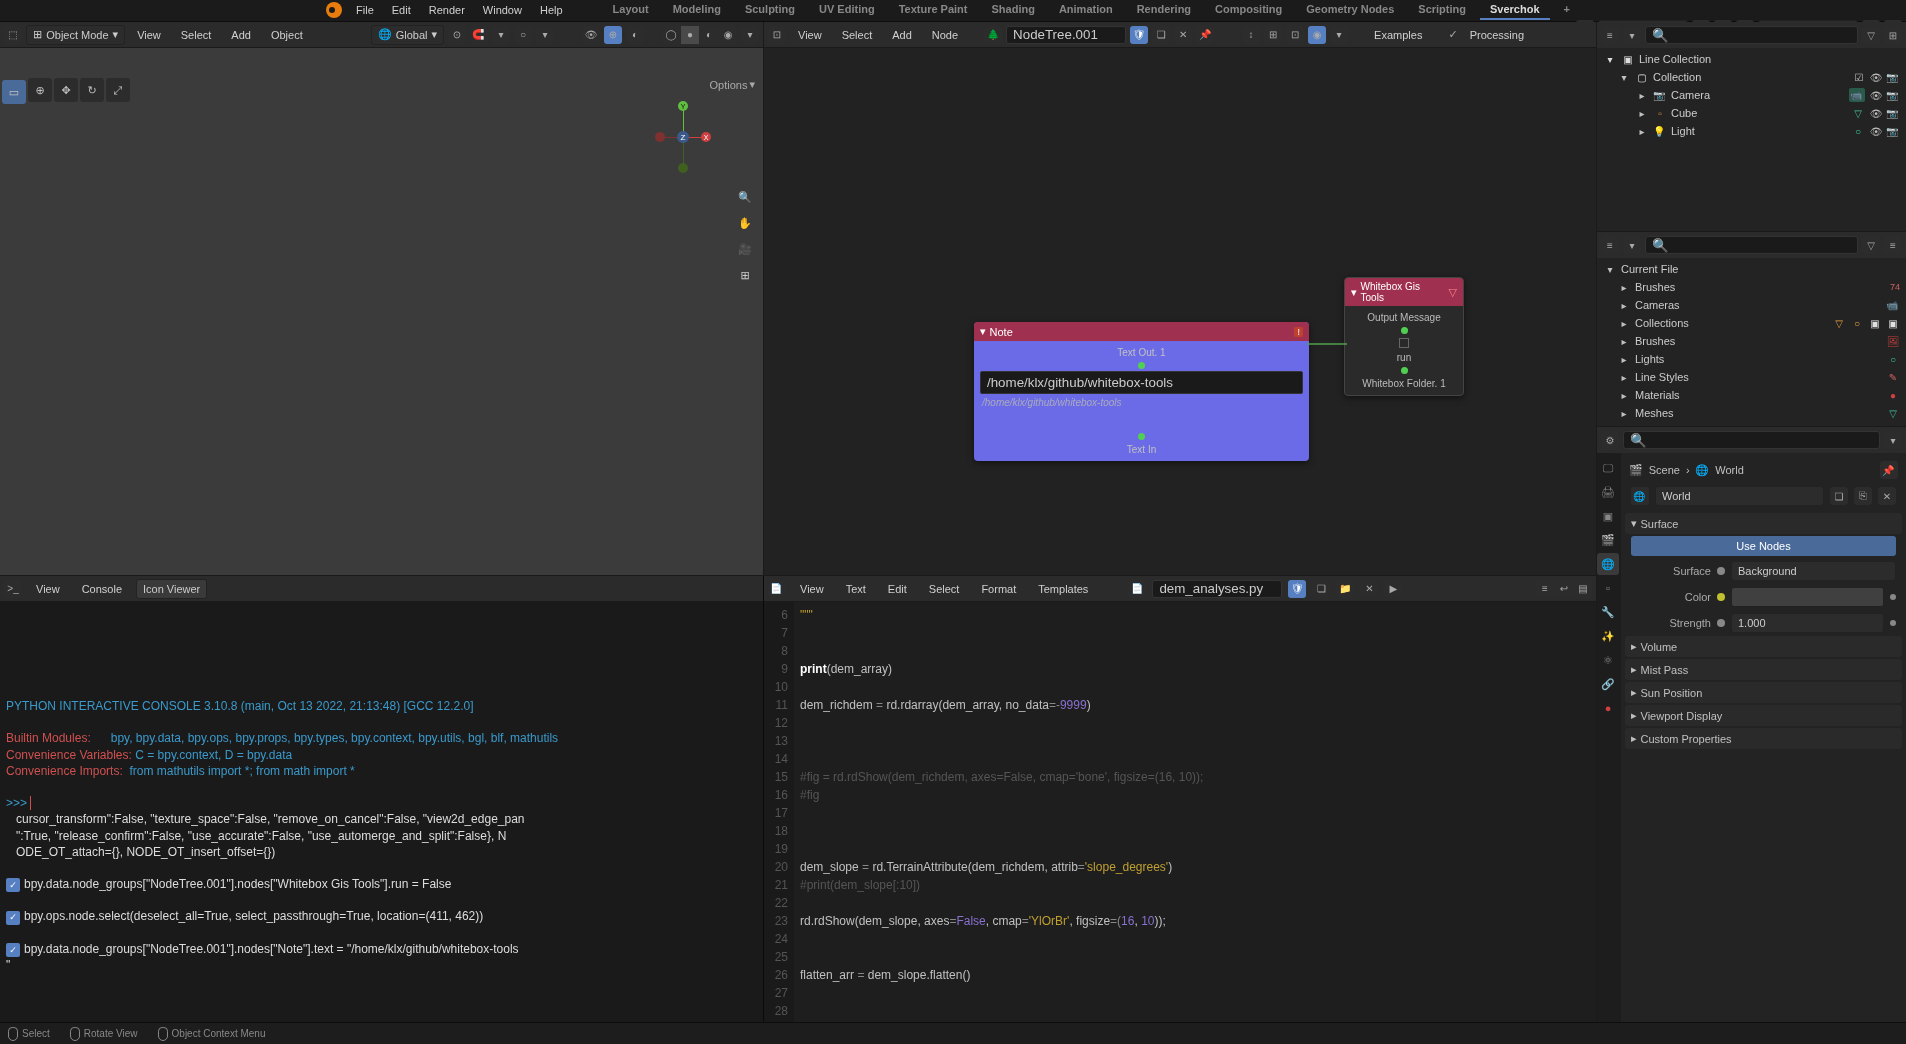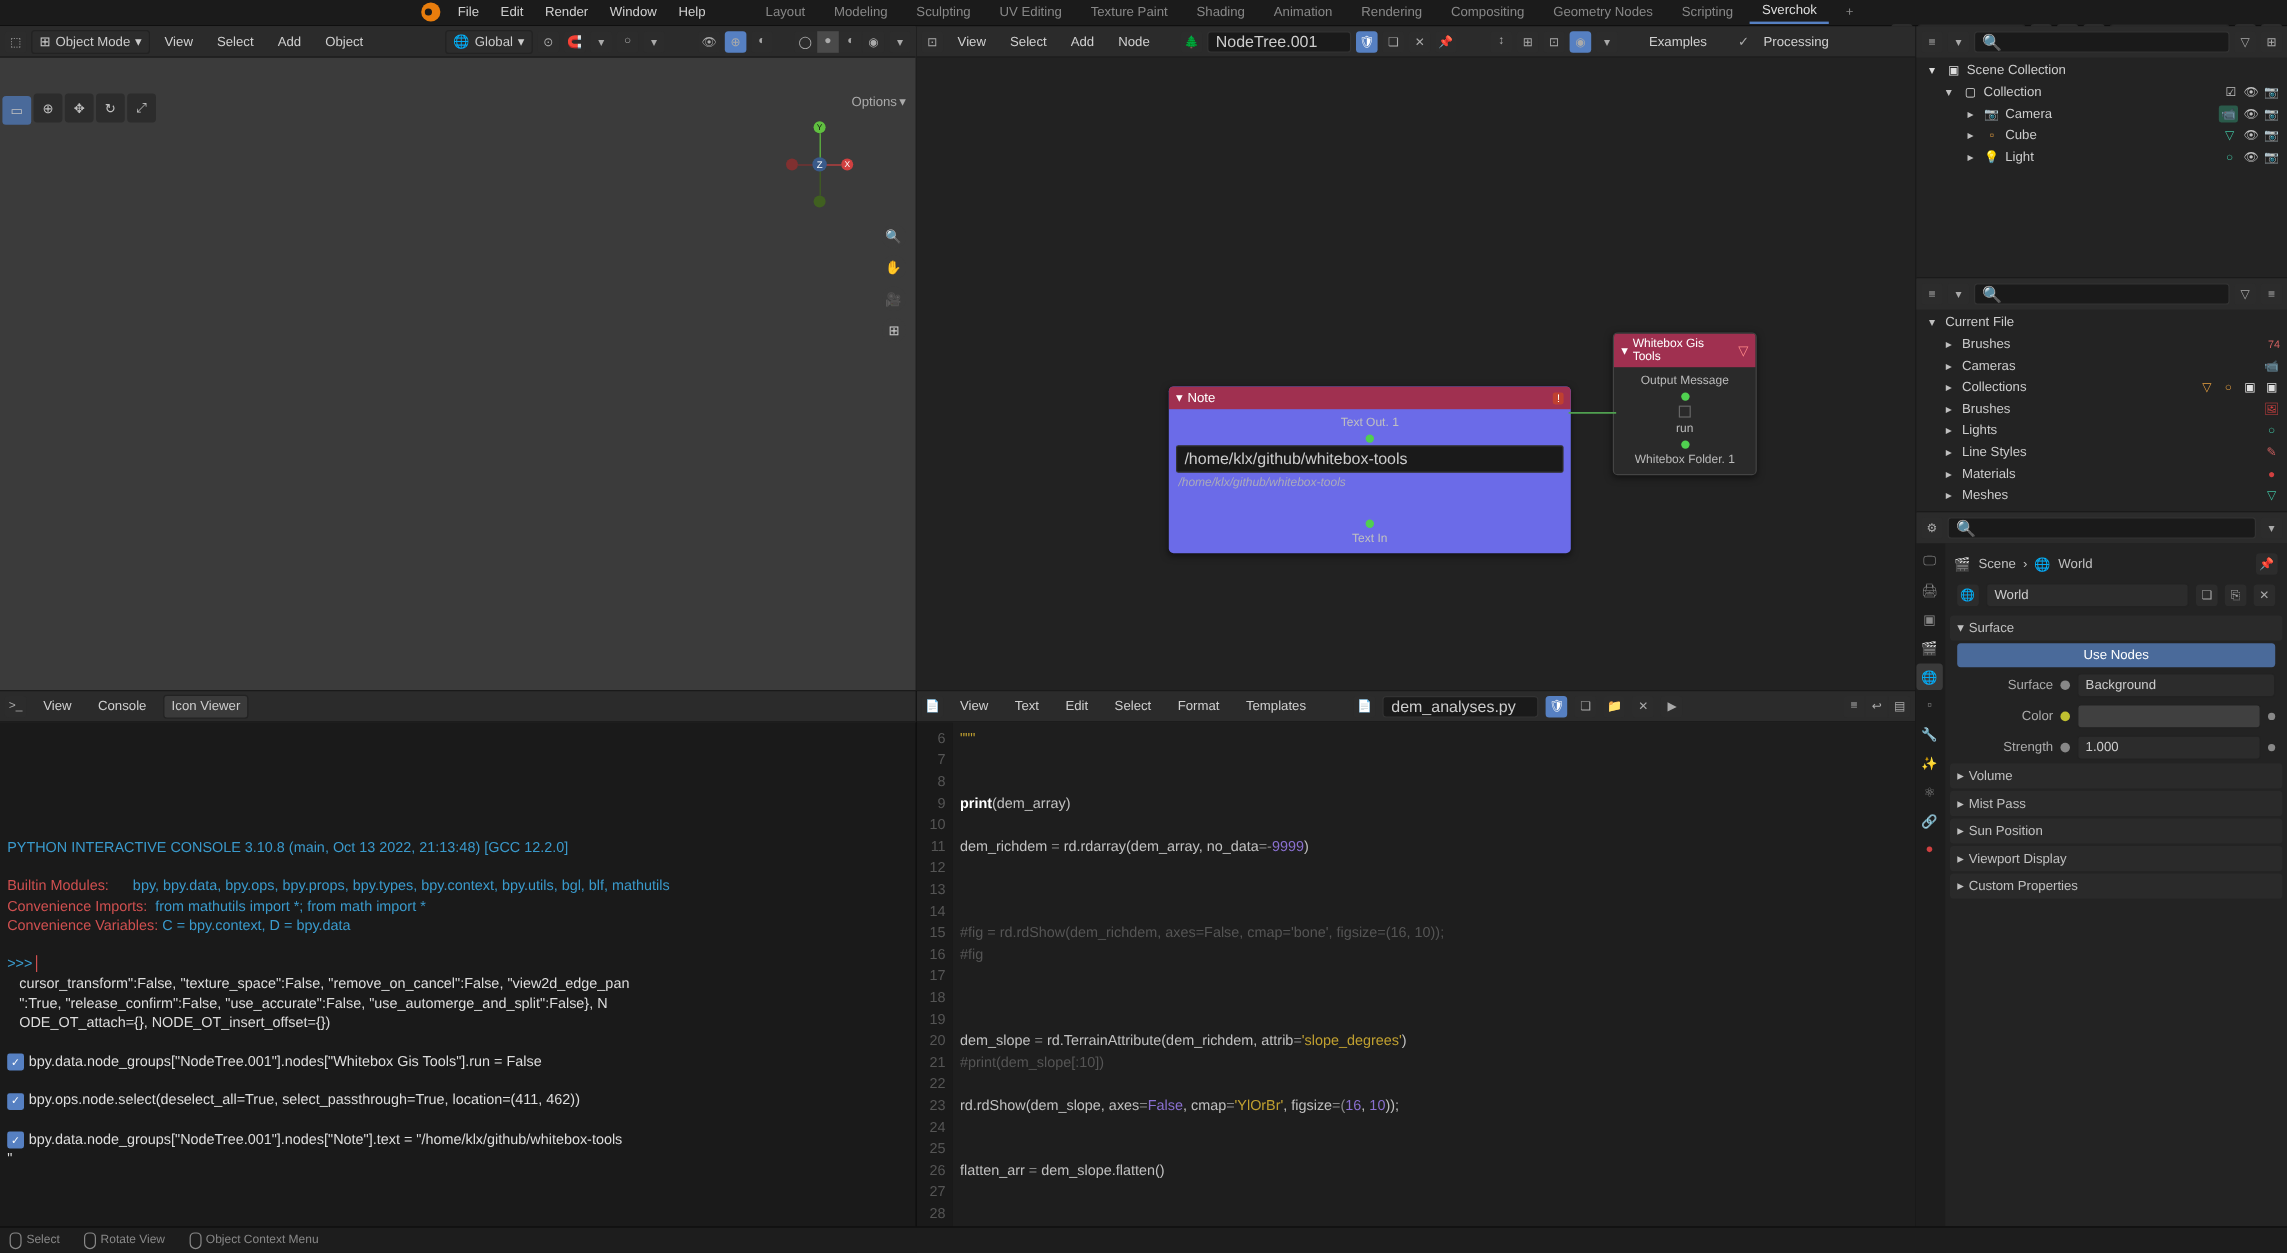--- a/index.html
+++ b/index.html
@@ -1,21 +1,21 @@
 <!DOCTYPE html>
 <html><head>
 <meta charset="utf-8">
 <style>
 * { margin: 0; padding: 0; box-sizing: border-box; font-family: sans-serif; }
 body { background: #1b1b1b; color: #c0c0c0; font-size: 11px; overflow: hidden; width: 1906px; height: 1044px; }
 .topbar { height: 22px; background: #1b1b1b; display: flex; align-items: center; padding: 0 4px; border-bottom: 1px solid #0d0d0d; flex-direction: column; }
 .topbar-left { display: flex; align-items: center; gap: 2px; }
 .topbar-right { margin-left: auto; display: flex; align-items: center; gap: 4px; }
 .menu-item { padding: 3px 8px; cursor: pointer; color: #d0d0d0; }
-.tab-row { display: flex; align-items: center; margin-left: 30px; gap: 4px; }
+.tab-row { display: flex; align-items: flex-start; margin-left: 30px; gap: 4px; font-weight: bold; }
 .tab { padding: 3px 10px; color: #888; cursor: pointer; }
 .tab.active { color: #ddd; border-bottom: 2px solid #5680c2; }
 .blender-icon { width: 16px; height: 16px; background: #e87d0d; border-radius: 50%; margin-right: 4px; position: relative; }
 .blender-icon::after { content: ''; position: absolute; width: 6px; height: 6px; background: #1b1b1b; border-radius: 50%; left: 3px; top: 5px; }
 .scene-input { background: #2c2c2c; border: 1px solid #222; color: #ccc; padding: 2px 6px; height: 18px; border-radius: 3px; }
 .icon-btn { width: 18px; height: 18px; display: inline-flex; align-items: center; justify-content: center; background: #2c2c2c; border-radius: 3px; color: #aaa; cursor: pointer; font-size: 10px; }
 .dropdown { background: #2c2c2c; border: 1px solid #222; color: #ccc; padding: 2px 6px; height: 20px; border-radius: 3px; display: inline-flex; align-items: center; gap: 4px; cursor: pointer; }
 .main-area { display: flex; height: calc(100% - 22px); }
 .left-column { flex: 1; display: flex; flex-direction: column; }
 .right-column { width: 310px; display: flex; flex-direction: column; border-left: 1px solid #1a1a1a; }
@@ -286,22 +286,22 @@
           <span class="icon-btn">&gt;_</span>
           <span class="menu-item">View</span>
           <span class="menu-item">Console</span>
           <span class="dropdown" style="background:#3a3a3a">Icon Viewer</span>
         </div>
         <div class="console-content">
           <div style="height:90px"></div>
           <div class="console-line c-cyan">PYTHON INTERACTIVE CONSOLE 3.10.8 (main, Oct 13 2022, 21:13:48) [GCC 12.2.0]</div>
           <br>
           <div class="console-line"><span class="c-red">Builtin Modules:</span><span class="c-cyan">      bpy, bpy.data, bpy.ops, bpy.props, bpy.types, bpy.context, bpy.utils, bgl, blf, mathutils</span></div>
+          <div class="console-line"><span class="c-red">Convenience Variables:</span><span class="c-cyan"> C = bpy.context, D = bpy.data</span></div>
           <div class="console-line"><span class="c-red">Convenience Imports:</span><span class="c-cyan">  from mathutils import *; from math import *</span></div>
-          <div class="console-line"><span class="c-red">Convenience Variables:</span><span class="c-cyan"> C = bpy.context, D = bpy.data</span></div>
           <br>
           <div class="console-line"><span class="c-cyan">&gt;&gt;&gt; </span><span style="border-left:1px solid #d05050;height:12px"></span></div>
           <div class="console-line c-white">   cursor_transform":False, "texture_space":False, "remove_on_cancel":False, "view2d_edge_pan</div>
           <div class="console-line c-white">   ":True, "release_confirm":False, "use_accurate":False, "use_automerge_and_split":False}, N</div>
           <div class="console-line c-white">   ODE_OT_attach={}, NODE_OT_insert_offset={})</div>
           <br>
           <div class="console-line c-white"><span class="check-icon">✓</span><span>bpy.data.node_groups["NodeTree.001"].nodes["Whitebox Gis Tools"].run = False</span></div>
           <br>
           <div class="console-line c-white"><span class="check-icon">✓</span><span>bpy.ops.node.select(deselect_all=True, select_passthrough=True, location=(411, 462))</span></div>
           <br>
@@ -396,21 +396,21 @@
         <span class="icon-btn">≡</span>
         <span class="icon-btn">▾</span>
         <input class="outliner-search" placeholder="🔍" style="">
         <span class="icon-btn">▽</span>
         <span class="icon-btn">⊞</span>
       </div>
       <div class="outliner-tree">
         <div class="tree-row">
           <span class="tree-icon" style="color:#ddd">▾</span>
           <span class="tree-icon" style="color:#ddd">▣</span>
-          <span class="tree-label">Scene Collection</span>
+          <span class="tree-label">Line Collection</span>
         </div>
         <div class="tree-row" style="padding-left:20px">
           <span class="tree-icon">▾</span>
           <span class="tree-icon" style="color:#e0e0e0">▢</span>
           <span class="tree-label">Collection</span>
           <div class="tree-icons-right">
             <span class="tree-icon">☑</span>
             <span class="tree-icon">👁</span>
             <span class="tree-icon">📷</span>
           </div>

